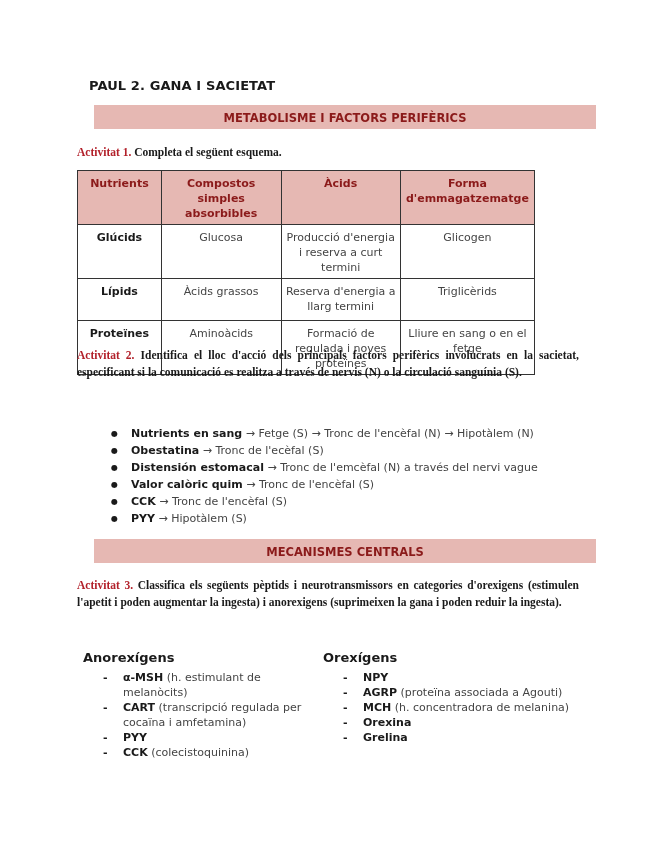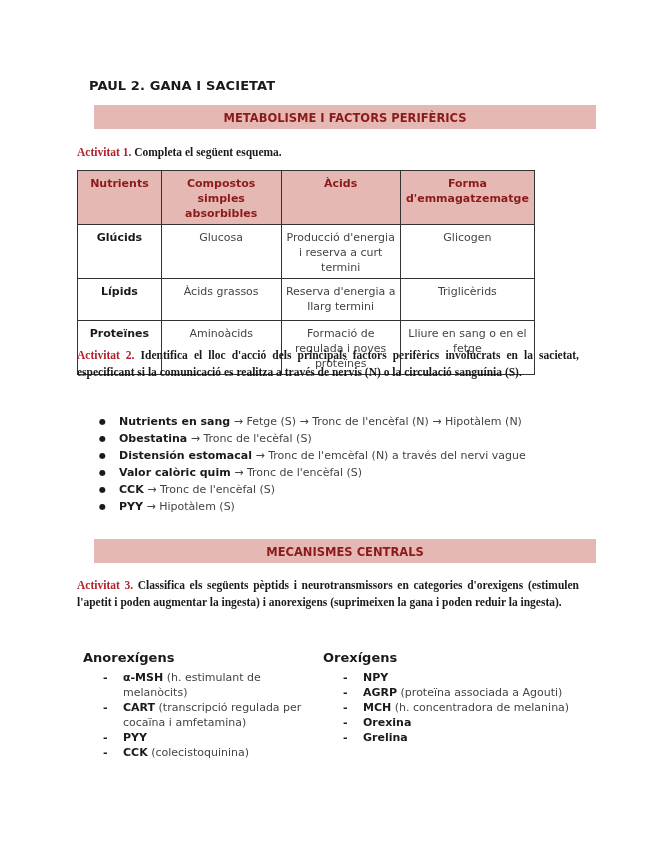--- a/index.html
+++ b/index.html
@@ -7,21 +7,21 @@
   .page { position: absolute; left: 77px; top: 0; width: 502px; }
   .title { position: absolute; top: 78px; left: 12px; font-size: 13px; font-weight: bold; letter-spacing: 0.1px; }
   .band { position: absolute; left: 9px; width: 502px; height: 24px; background: #e6b8b3; color: #8b1a1a; font-weight: bold; font-size: 11.5px; text-align: center; line-height: 27px; margin-left: 8px; }
   .act { position: absolute; left: 0; width: 502px; font-size: 11.5px; font-weight: bold; line-height: 17px; text-align: justify; font-family: Liberation Serif, serif; }
   .act .lbl { color: #b2202a; }
   table { position: absolute; left: 0; top: 170px; width: 458px; border-collapse: collapse; font-size: 11px; }
   th, td { border: 1.2px solid #333; text-align: center; vertical-align: top; padding: 5px 4px 3px 4px; line-height: 15px; }
   th { background: #e6b8b3; color: #8b1a1a; font-weight: bold; height: 32px; }
   td { height: 33px; color: #444; }
   td.rowhead { font-weight: bold; color: #1a1a1a; }
-  ul.bullets { position: absolute; left: 18px; top: 409px; margin: 4px; padding: 0; list-style: none; font-size: 11px; line-height: 17px; color: #444; }
+  ul.bullets { position: absolute; left: 18px; top: 409px; margin: 16px; padding: 0; list-style: none; font-size: 11px; line-height: 17px; color: #444; }
   ul.bullets li { position: relative; padding-left: 20px; }
   ul.bullets li::before { content: "\25CF"; position: absolute; left: 0; font-size: 8px; color: #1a1a1a; }
   ul.bullets b { color: #1a1a1a; }
   .colhead { position: absolute; top: 650px; font-size: 13px; font-weight: bold; }
   ul.dash { position: absolute; margin: 0; padding: 0; list-style: none; font-size: 11px; line-height: 15px; color: #444; }
   ul.dash li { position: relative; padding-left: 20px; }
   ul.dash li .d { position: absolute; left: 0; color: #1a1a1a; font-weight: bold; }
   ul.dash b { color: #1a1a1a; }
 </style>
 </head>

